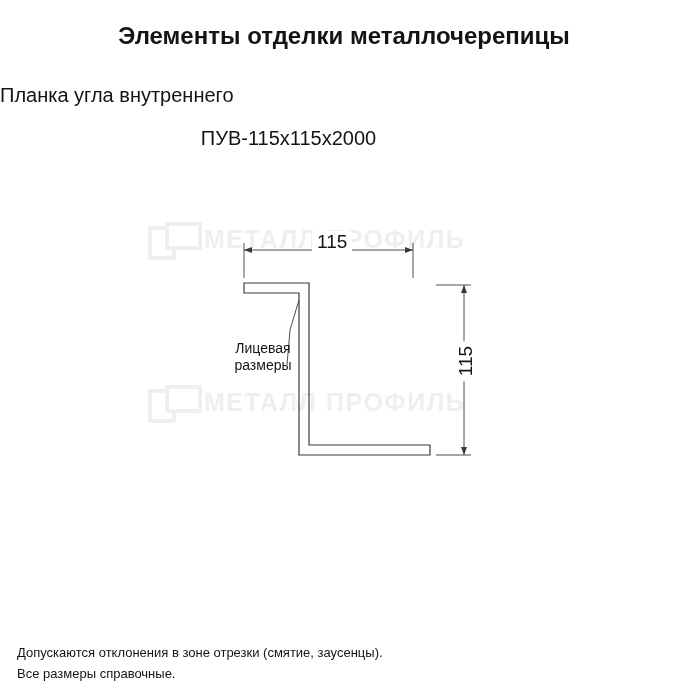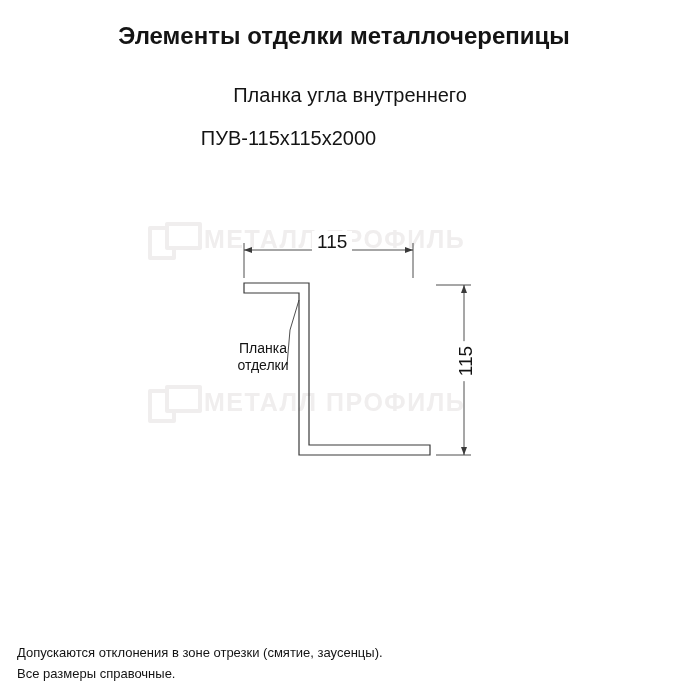--- a/index.html
+++ b/index.html
@@ -31,21 +31,21 @@
     font-size: 24px;
     font-weight: bold;
     letter-spacing: 0px;
     color: #141414;
   }
   .subtitle {
     position: absolute;
     top: 84px;
     left: 0;
     width: 700px;
-    text-align: center;
+    text-align: left;
     font-size: 20px;
     font-weight: normal;
     color: #141414;
   }
   .code {
     position: absolute;
     top: 127px;
     left: 0;
     width: 577px;
     text-align: center;
@@ -196,22 +196,22 @@
 
     <g>
       <path d="M 299 300 L 290 330 L 287 365" fill="none" stroke="#3a3a3a" stroke-width="0.9"></path>
     </g>
   </svg>
 
   <div class="dim-label dim-115-top">115</div>
   <div class="dim-label dim-115-right">115</div>
 
   <div class="face-label">
-    <div>Планка</div>
-    <div>отделки</div>
+    <div>Лицевая</div>
+    <div>размеры</div>
   </div>
 
   <div class="footer">
     <div>Допускаются отклонения в зоне отрезки (смятие, заусенцы).</div>
     <div>Все размеры справочные.</div>
   </div>
 
 </div>
 
 </body></html>

